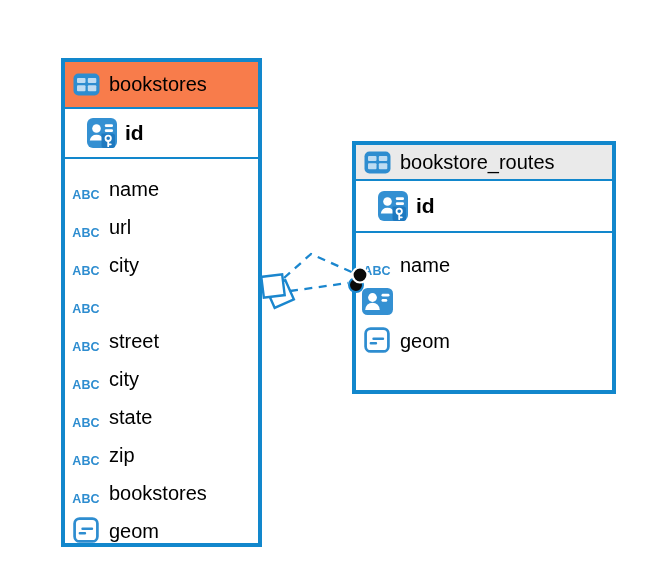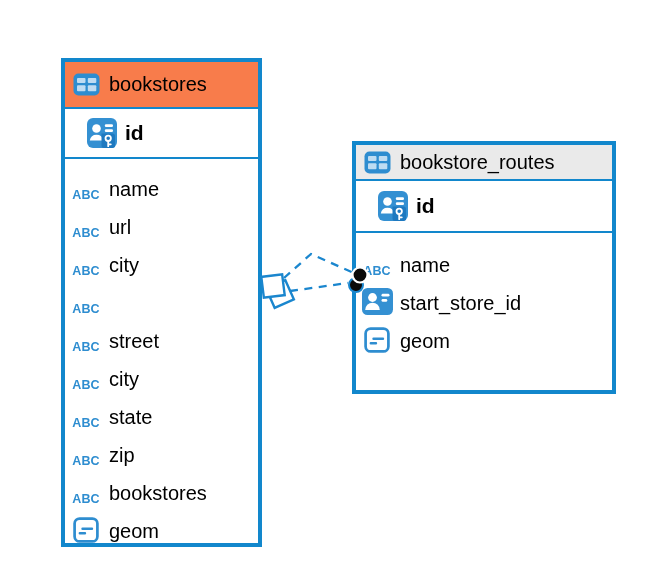--- a/index.html
+++ b/index.html
@@ -194,21 +194,20 @@
       <div class="row">
         <span class="ic">
           <svg width="31" height="27" viewBox="0 0 31 27">
             <rect width="31" height="27" rx="5.5" fill="#3490D2"></rect>
             <circle cx="10.5" cy="9.5" r="4.4" fill="#fff"></circle>
             <path d="M3.2 22 a7.3 7.3 0 0 1 14.6 0 z" fill="#fff"></path>
             <rect x="19.5" y="5.8" width="8" height="2.8" rx="1.4" fill="#fff"></rect>
             <rect x="19.5" y="11" width="5.8" height="2.8" rx="1.4" fill="#fff"></rect>
           </svg>
         </span>
-        <span class="lbl">start_store_id</span>
       </div>
       <div class="row">
         <span class="ic">
           <svg width="26" height="26" viewBox="0 0 26 26">
             <rect x="1.6" y="1.6" width="22.8" height="22.8" rx="5" fill="none" stroke="#2E8DD0" stroke-width="2.7"></rect>
             <path d="M9.5 11.8 H19 M6.8 16.2 H12" stroke="#2E8DD0" stroke-width="2.4" stroke-linecap="round" fill="none"></path>
           </svg>
         </span>
         <span class="lbl">geom</span>
       </div>

